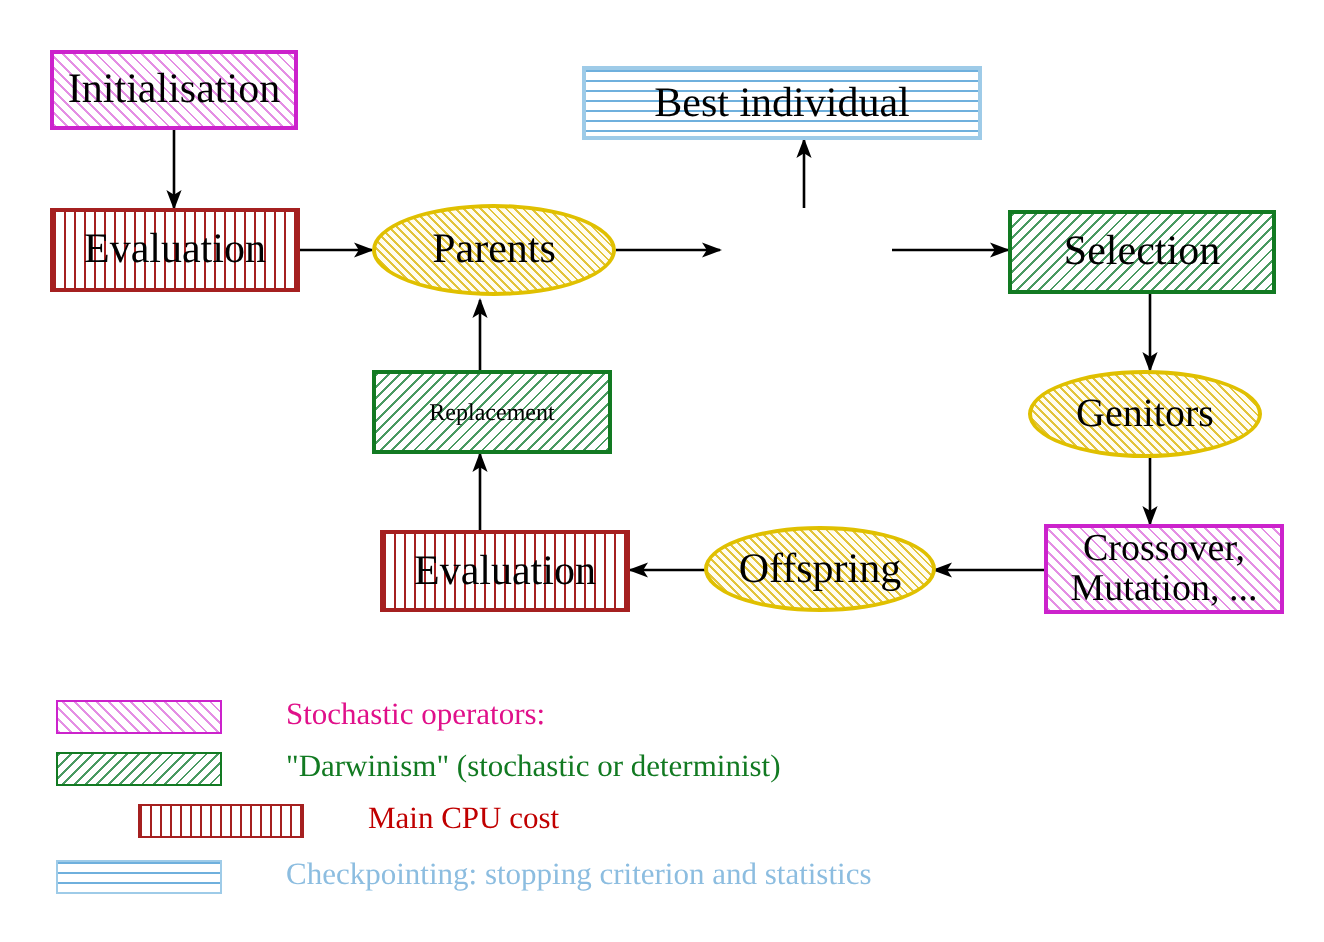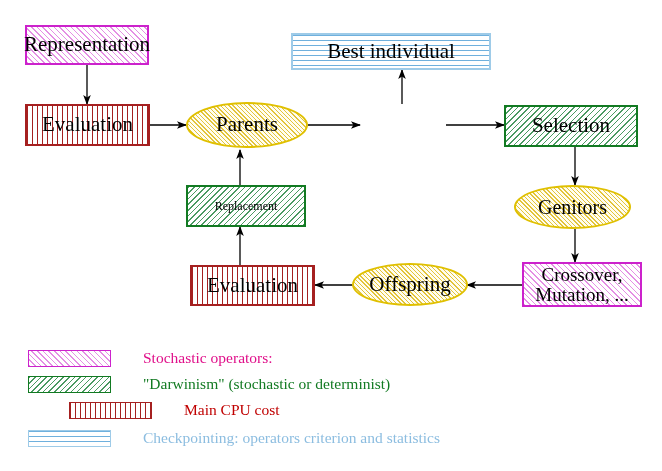--- a/index.html
+++ b/index.html
@@ -98,21 +98,21 @@
 
       <line x1="355" y1="285" x2="315" y2="285"></line>
 
       <line x1="240" y1="265" x2="240" y2="227"></line>
 
       <line x1="240" y1="185" x2="240" y2="150"></line>
     </g>
   </svg>
 
   <div class="node box box-magenta pat-diag-magenta" style="left:25px;top:25px;width:124px;height:40px;font-size:21px;">
-    <span class="lbl">Representation</span>
+    <span class="lbl">Initialisation</span>
   </div>
 
   <div class="node box box-red pat-vert-red" style="left:25px;top:104px;width:125px;height:42px;font-size:21px;">
     <span class="lbl">Evaluation</span>
   </div>
 
   <div class="node ellipse pat-diag-yellow" style="left:186px;top:102px;width:122px;height:46px;font-size:21px;">
     <span class="lbl">Parents</span>
   </div>
 
@@ -159,18 +159,18 @@
       <span class="leg-text" style="color:#127a22;">"Darwinism" (stochastic or determinist)</span>
     </div>
 
     <div class="leg-row" style="left:28px;top:61px;width:620px;padding-left:41px;">
       <span class="leg-swatch pat-vert-red" style="border-color:#a52020;"></span>
       <span class="leg-text" style="color:#c00000;">Main CPU cost</span>
     </div>
 
     <div class="leg-row" style="left:28px;top:89px;width:620px;">
       <span class="leg-swatch pat-horiz-blue" style="border-color:#9ecbe8;"></span>
-      <span class="leg-text" style="color:#8cbde0;">Checkpointing: operators criterion and statistics</span>
+      <span class="leg-text" style="color:#8cbde0;">Checkpointing: stopping criterion and statistics</span>
     </div>
 
   </div>
 
 </div>
 
 </body></html>

